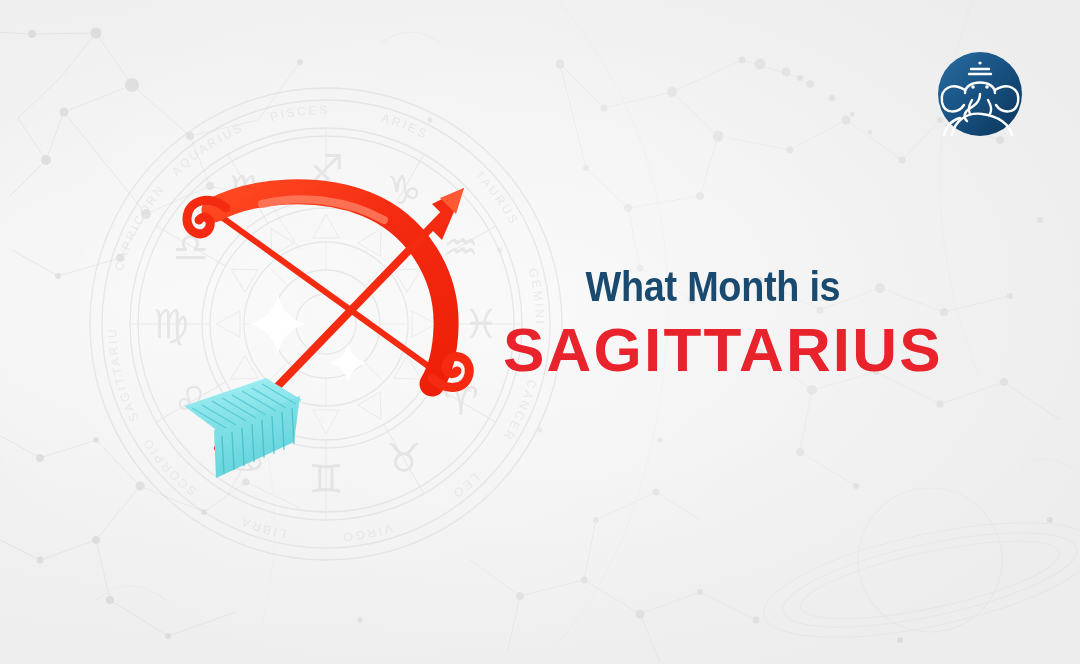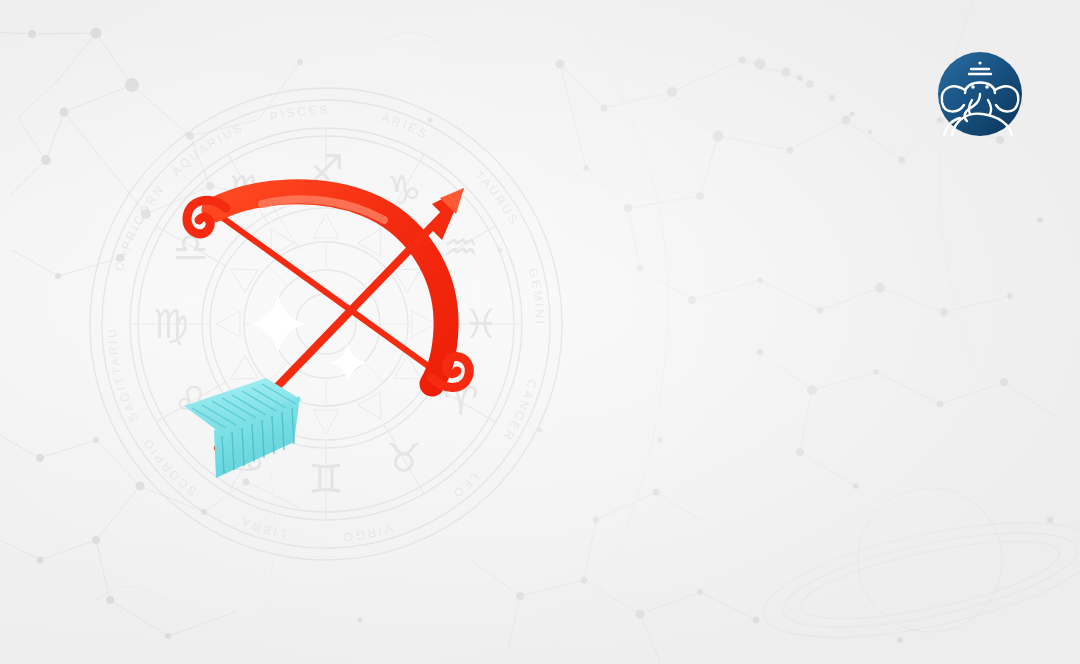--- a/index.html
+++ b/index.html
@@ -420,14 +420,18 @@
       <path d="M42 42 C 42 50, 36 54, 31 57 C 26 60, 25 66, 29 69"></path>
 
       <path d="M34 48 C 31 53, 30 58, 32 62"></path>
       <path d="M50 48 C 53 53, 54 58, 52 62"></path>
 
       <path d="M14 84 C 16 68, 30 60, 44 62 C 60 64, 72 72, 74 84"></path>
       <path d="M6 84 C 8 74, 14 68, 22 66"></path>
     </g>
   </svg>
 
+  <div class="headline">
+    <div class="line-1">What Month is</div>
+    <div class="line-2">SAGITTARIUS</div>
+  </div>
 
 </div>
 
 </body></html>

